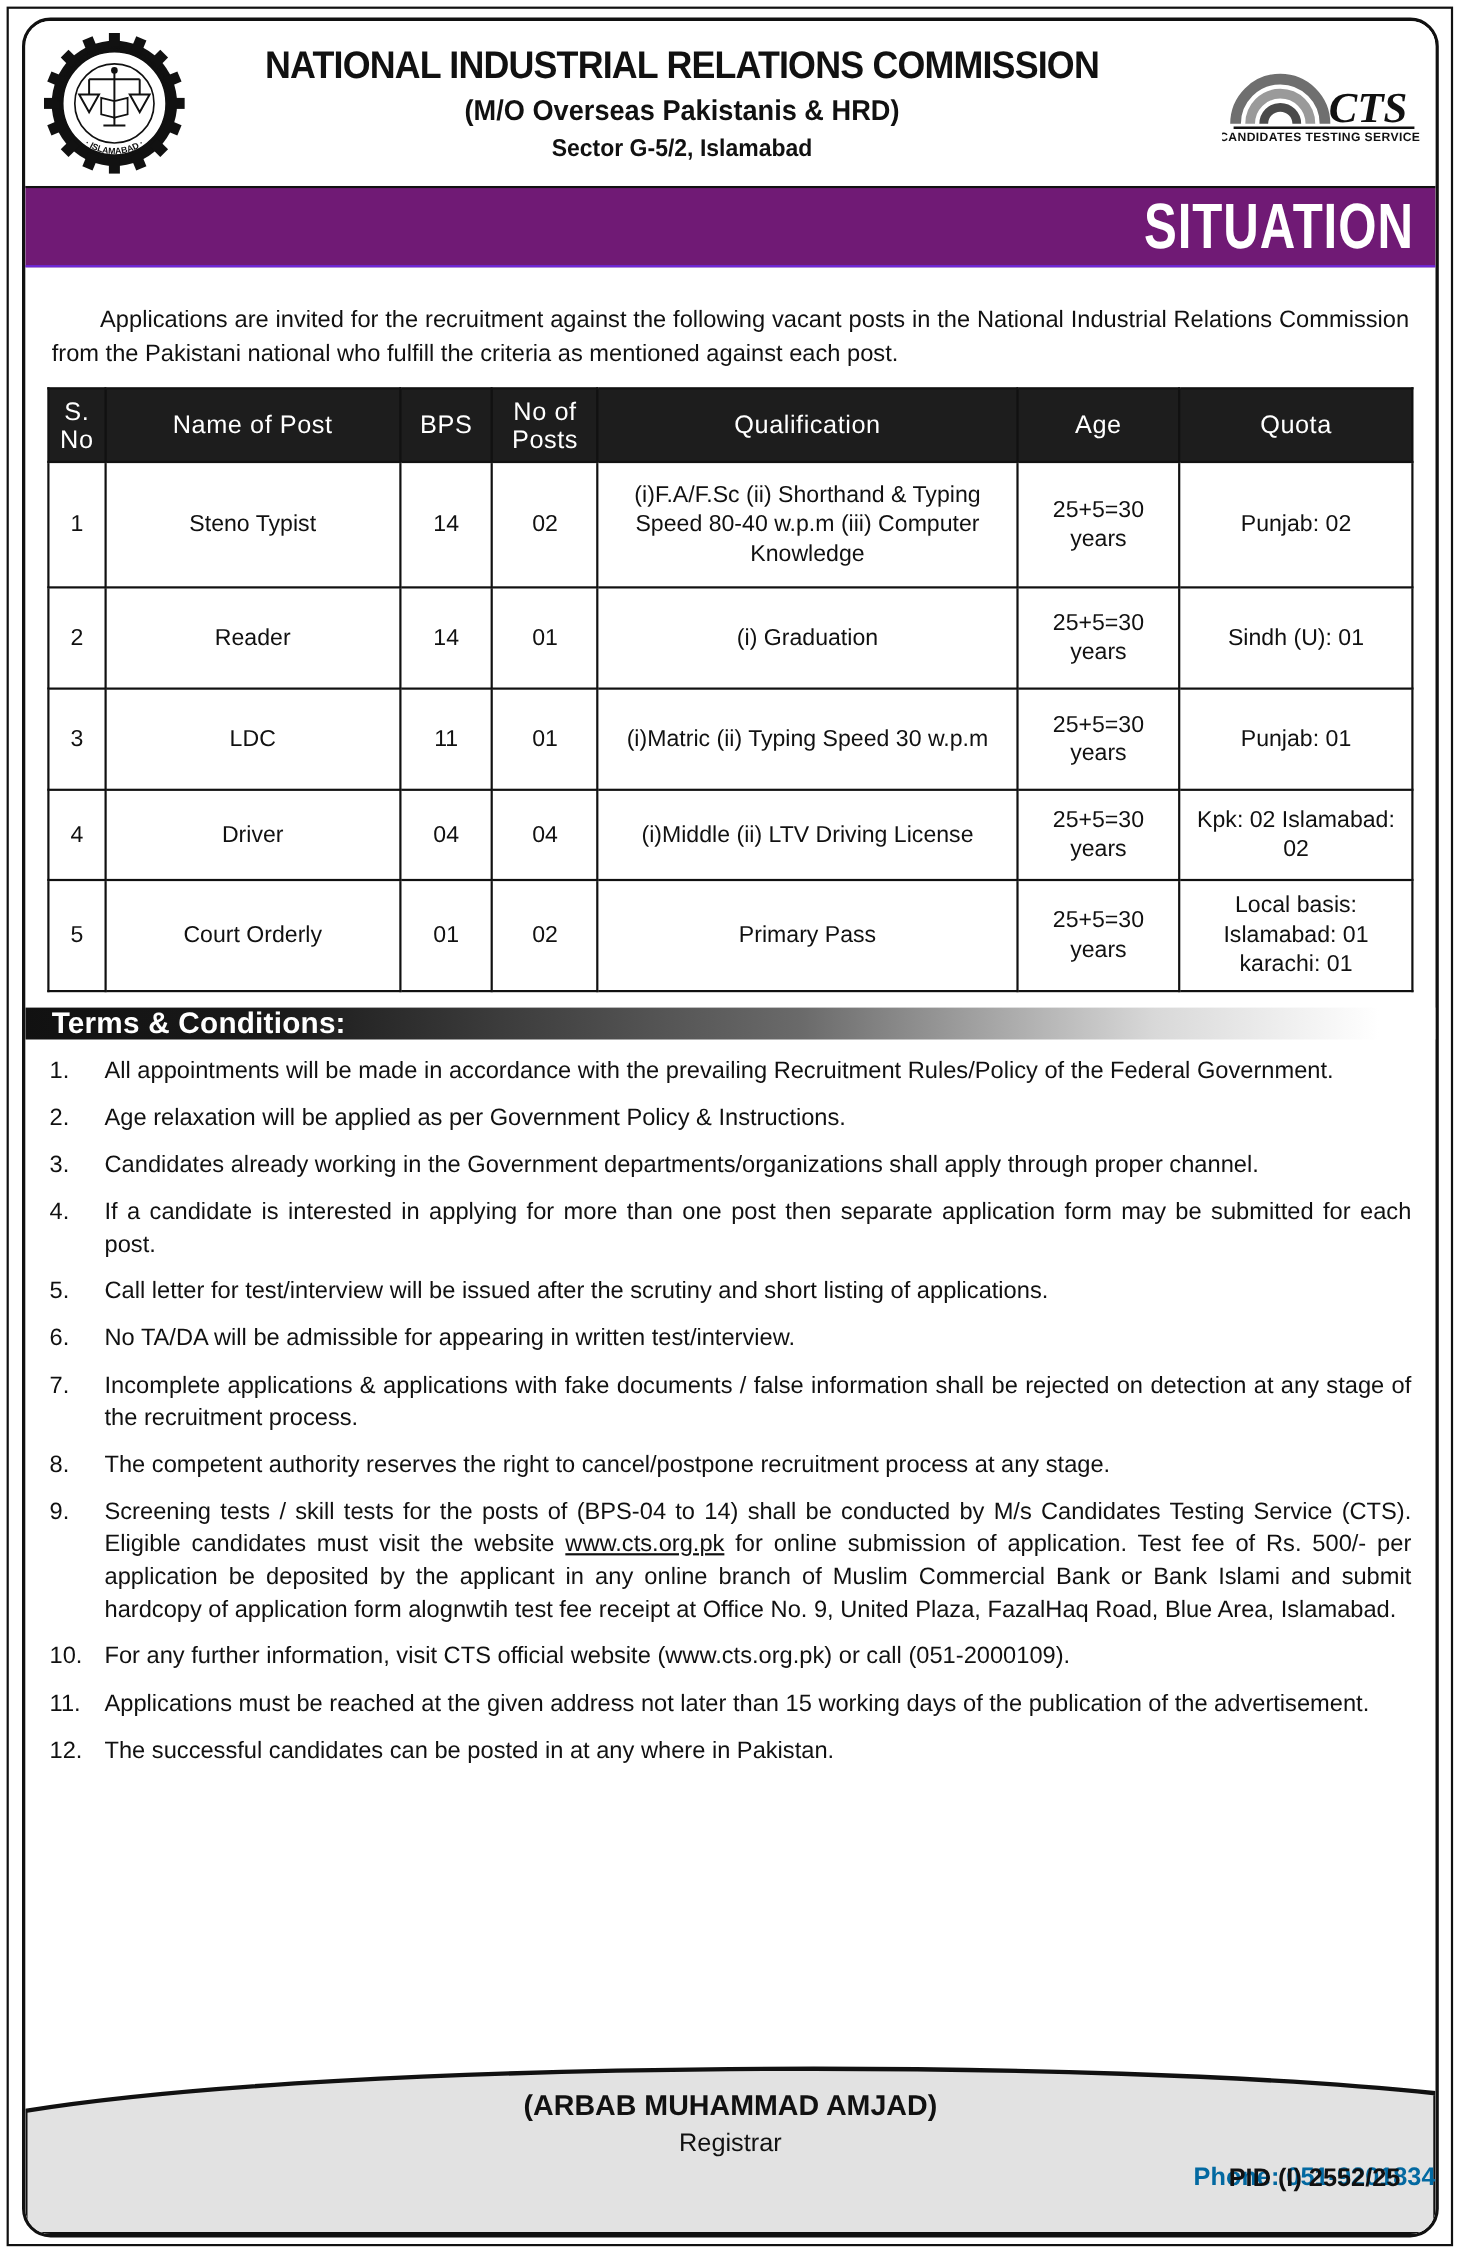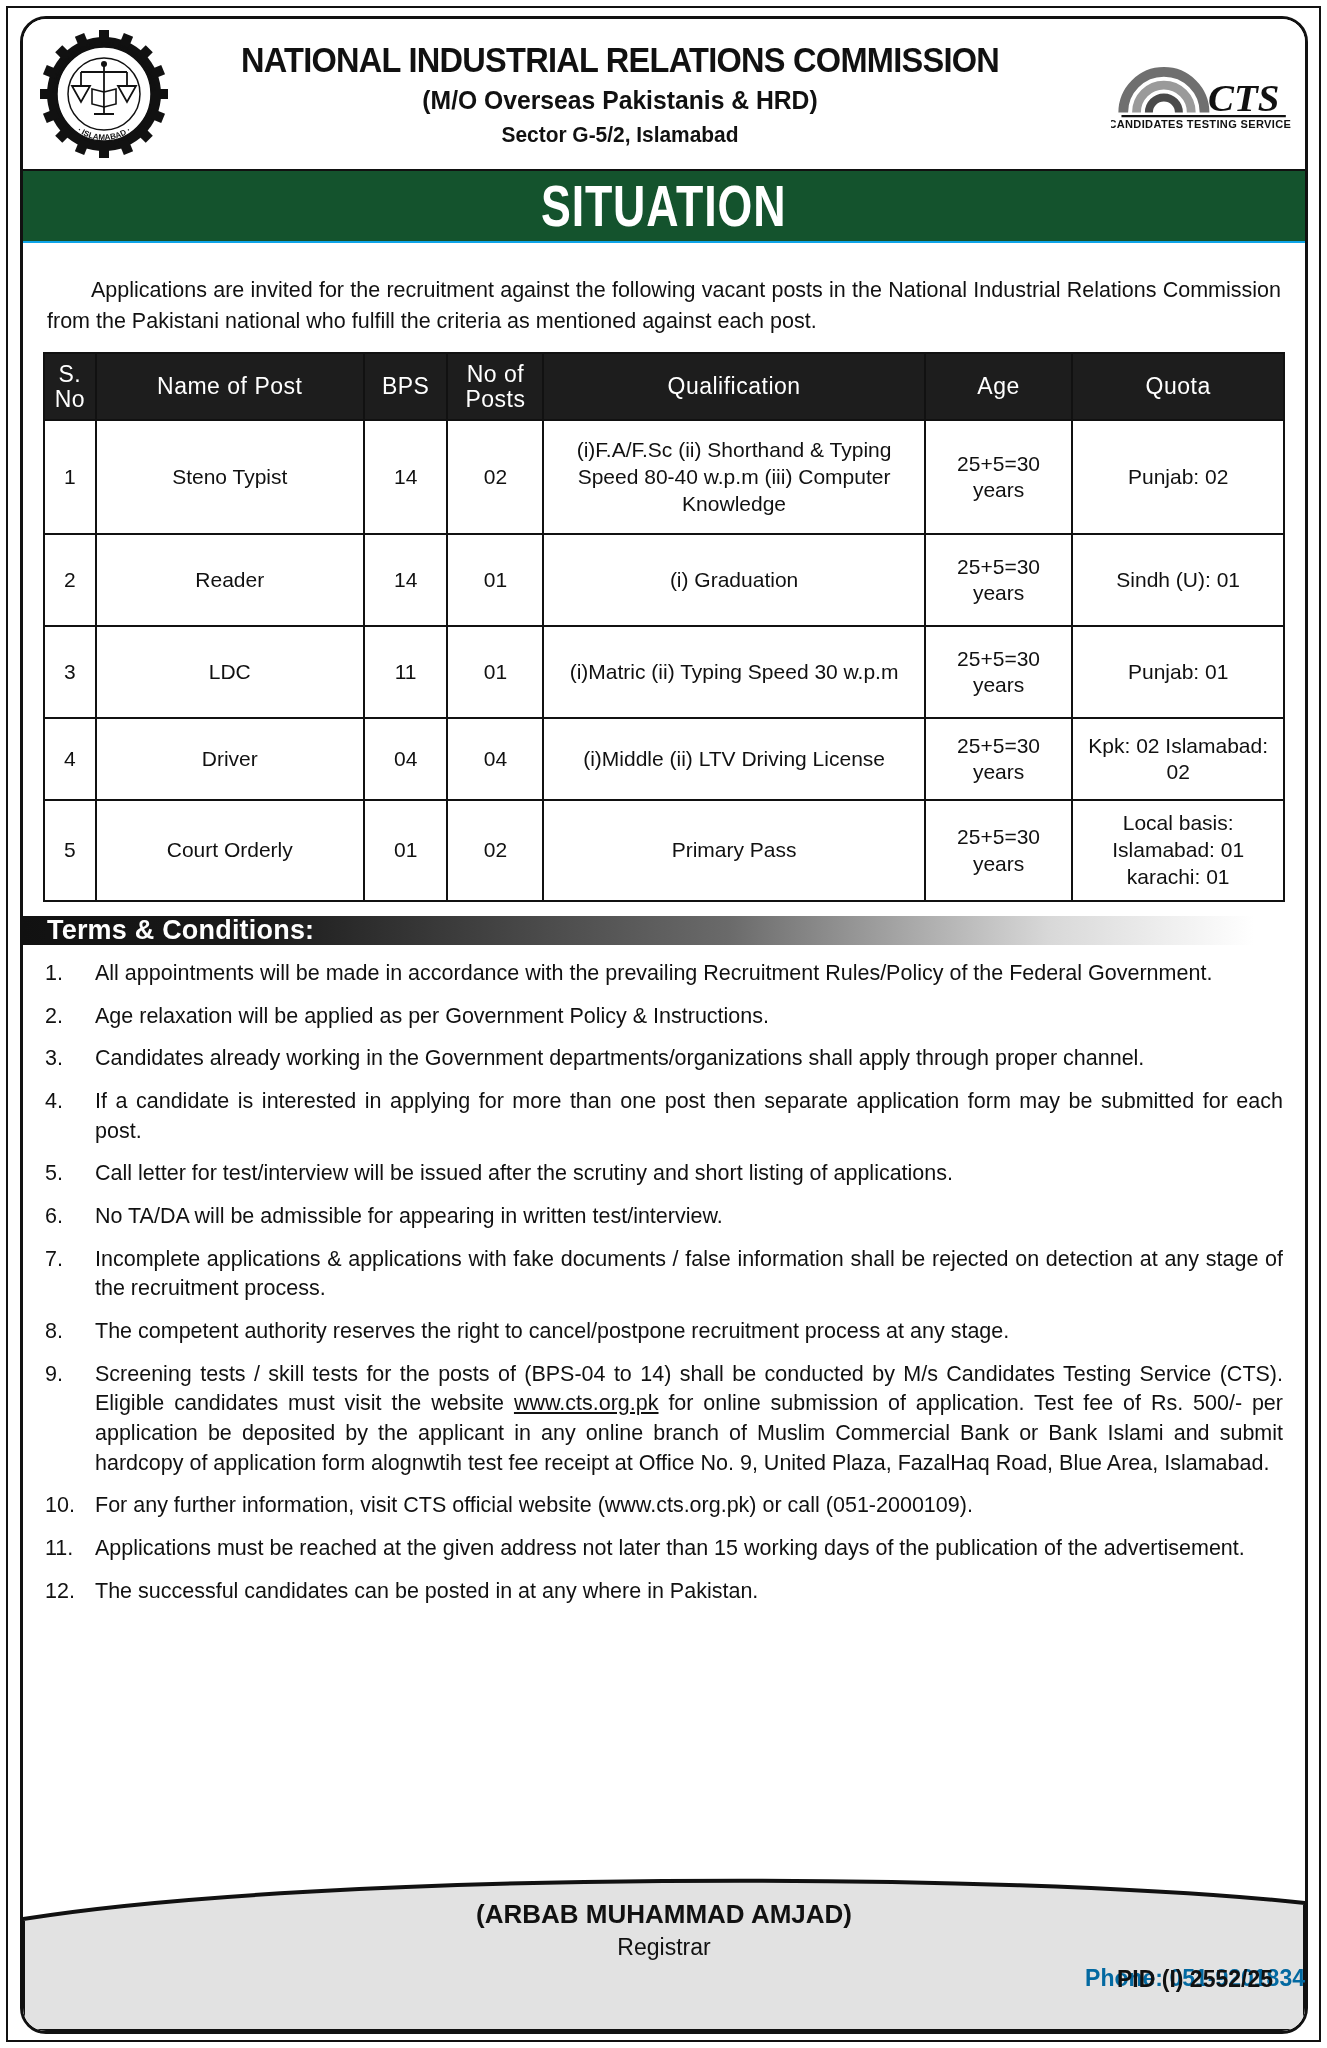--- a/index.html
+++ b/index.html
@@ -92,26 +92,26 @@
     flex-direction: column;
     align-items: center;
     justify-content: center;
     padding-right: 8px;
   }
   .cts-logo { width: 180px; height: 76px; display: block; }
 
   
   .situation-band {
     flex: 0 0 74px;
-    background: #14532d;
+    background: #701a75;
     display: flex;
     align-items: center;
-    justify-content: center;
+    justify-content: flex-end;
     border-top: 2px solid #111;
-    border-bottom: 2px solid #0ea5e9;
+    border-bottom: 2px solid #6d28d9;
   }
   .situation-text {
     color: #fff;
     font-size: 52px;
     font-weight: 700;
     letter-spacing: 1px;
     transform: scaleX(0.86) scaleY(1.12);
     transform-origin: center;
   }
 

